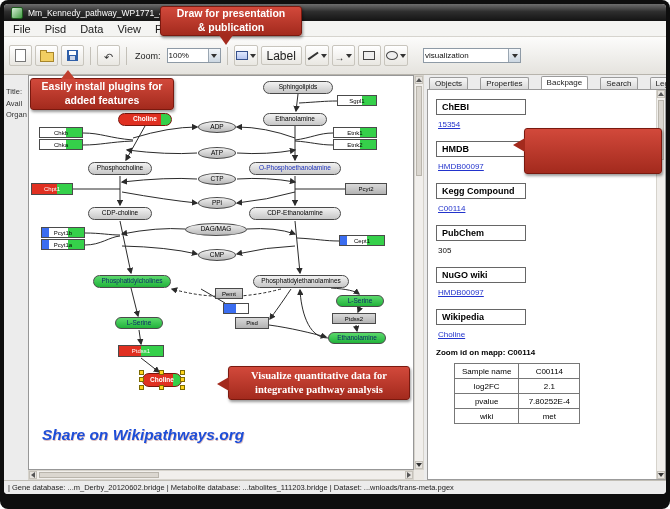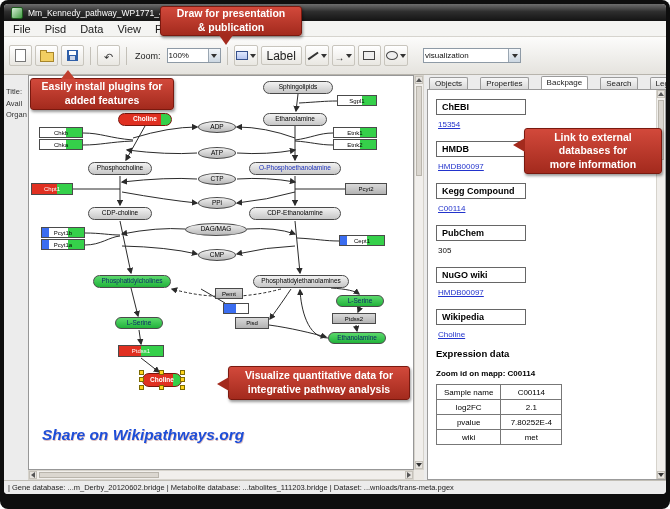--- a/index.html
+++ b/index.html
@@ -77,21 +77,21 @@
   .sidebar{position:absolute;left:423px;top:0;width:239px;height:405px;}
   .tabs{display:flex;gap:12px;padding-left:2px;height:14px;align-items:flex-end;}
   .tab{font-size:8px;padding:1px 5px;background:linear-gradient(#f7f7f7,#d9d9d9);border:1px solid #9b9b9b;border-bottom:none;border-radius:2px 2px 0 0;color:#222;white-space:nowrap;}
   .tab.active{background:#fff;padding-bottom:2px;position:relative;z-index:2;}
   .sb-content{position:absolute;left:0;right:0;top:14px;bottom:0;background:#fff;border:1px solid #9b9b9b;box-sizing:border-box;padding:6px 8px 4px 8px;overflow:hidden;}
   .section-header{display:inline-block;border:1px solid #666;background:#fff;font-weight:bold;font-size:9px;color:#000;padding:2px 5px;min-width:78px;}
   .section-link{display:block;width:max-content;font-size:8px;color:#2233cc;text-decoration:underline;margin:5px 0 9px 2px;}
   .section-plain{display:block;width:max-content;font-size:8px;color:#111;margin:5px 0 9px 2px;}
   .expr-title{font-weight:bold;font-size:9.5px;color:#000;margin:3px 0 10px;}
   .gene-id{font-size:8px;font-weight:bold;color:#000;margin:0 0 6px;}
-  table.expr{border-collapse:collapse;margin-left:0;}
+  table.expr{border-collapse:collapse;margin-left:18px;}
   table.expr td{border:1px solid #777;font-size:8px;color:#000;padding:2.5px 7px;text-align:center;min-width:46px;}
   .sb-scroll{position:absolute;right:1px;top:15px;bottom:1px;width:9px;background:#f1efec;border-left:1px solid #d6d3cc;box-sizing:border-box;}
 
   
   .statusbar{height:13px;border-top:1px solid #c1beb6;background:#ececec;display:flex;align-items:center;padding:0 4px;font-size:7.5px;color:#222;white-space:nowrap;overflow:hidden;}
 
   
   .callout{position:absolute;background:linear-gradient(#d2493b,#a32a1d);border:1px solid #7a190f;border-radius:3px;color:#fff;font-weight:bold;font-size:10.5px;line-height:1.3;text-align:center;display:flex;align-items:center;justify-content:center;padding:2px 6px;box-shadow:1px 2px 3px rgba(0,0,0,.4);z-index:30;white-space:pre-line;box-sizing:border-box;}
   .ptr{position:absolute;width:0;height:0;}
   .ptr-down{bottom:-10px;border-left:7px solid transparent;border-right:7px solid transparent;border-top:10px solid #a32a1d;}
@@ -301,21 +301,20 @@
           </div>
         <div class="sb-content">
           <div id="sb-sections">
               <div><div class="section-header">ChEBI</div><div class="section-link">15354</div></div>
               <div><div class="section-header">HMDB</div><div class="section-link">HMDB00097</div></div>
               <div><div class="section-header">Kegg Compound</div><div class="section-link">C00114</div></div>
               <div><div class="section-header">PubChem</div><div class="section-plain">305</div></div>
               <div><div class="section-header">NuGO wiki</div><div class="section-link">HMDB00097</div></div>
               <div><div class="section-header">Wikipedia</div><div class="section-link">Choline</div></div>
             </div>
-          <div class="expr-title">Expression data</div>
           <div class="gene-id">Zoom id on mapp: C00114</div>
           <table class="expr">
               <tbody id="expr-rows">
                 <tr>
                   <td>Sample name</td>
                   <td>C00114</td>
                 </tr>
                 <tr>
                   <td>log2FC</td>
                   <td>2.1</td>
@@ -351,26 +350,23 @@
       <span>Draw for presentation
 &amp; publication</span>
       <span class="ptr ptr-down" style="left:58px;"></span>
     </div>
     <div class="callout" style="left:26px;top:74px;width:144px;height:32px;">
       <span>Easily install plugins for
 added features</span>
       <span class="ptr ptr-up" style="left:30px;"></span>
     </div>
     <div class="callout" style="left:520px;top:124px;width:138px;height:46px;">
-      <span>Link  to external
-databases  for
-more information</span>
       <span class="ptr ptr-left" style="top:9px;"></span>
     </div>
-    <div class="callout" style="left:224px;top:362px;width:182px;height:34px;">
+    <div class="callout" style="left:224px;top:362px;width:182px;height:34px;font-family:Liberation Serif, serif;">
       <span>Visualize quantitative data  for
 integrative pathway analysis</span>
       <span class="ptr ptr-left" style="top:10px;"></span>
     </div>
     <div class="share">Share on Wikipathways.org</div>
 
   </div>
 </div>
 
 </body></html>

